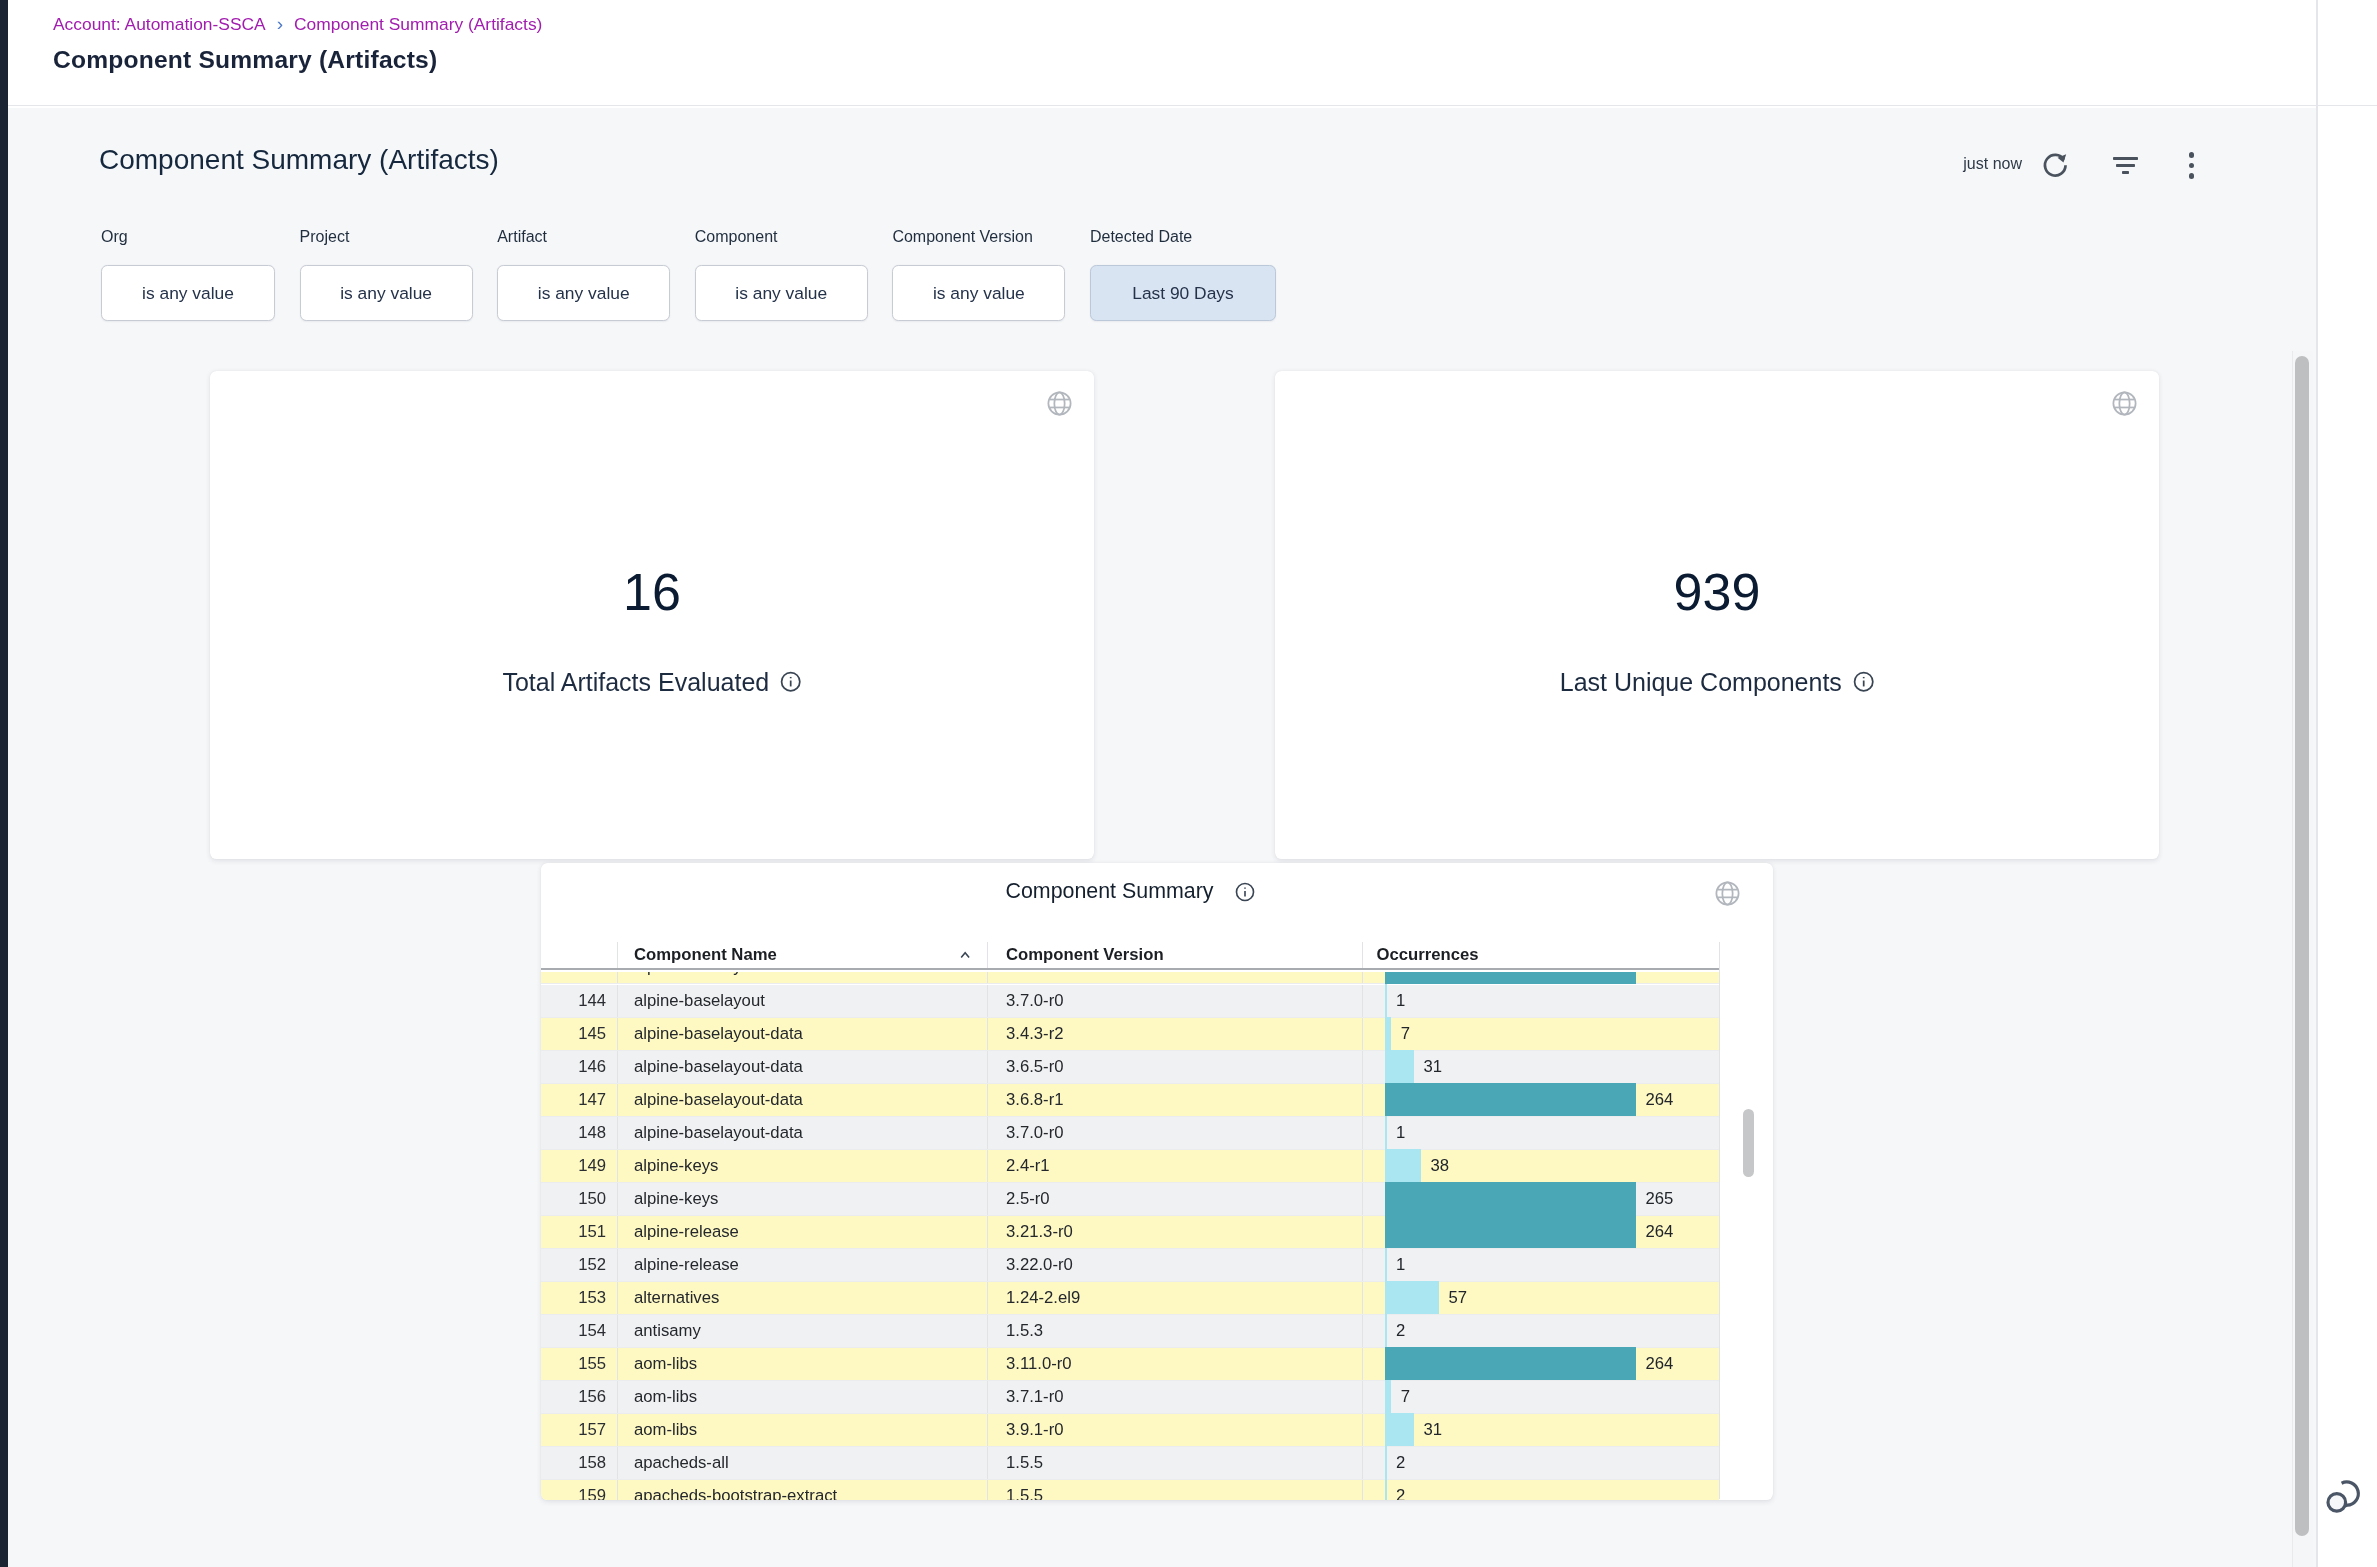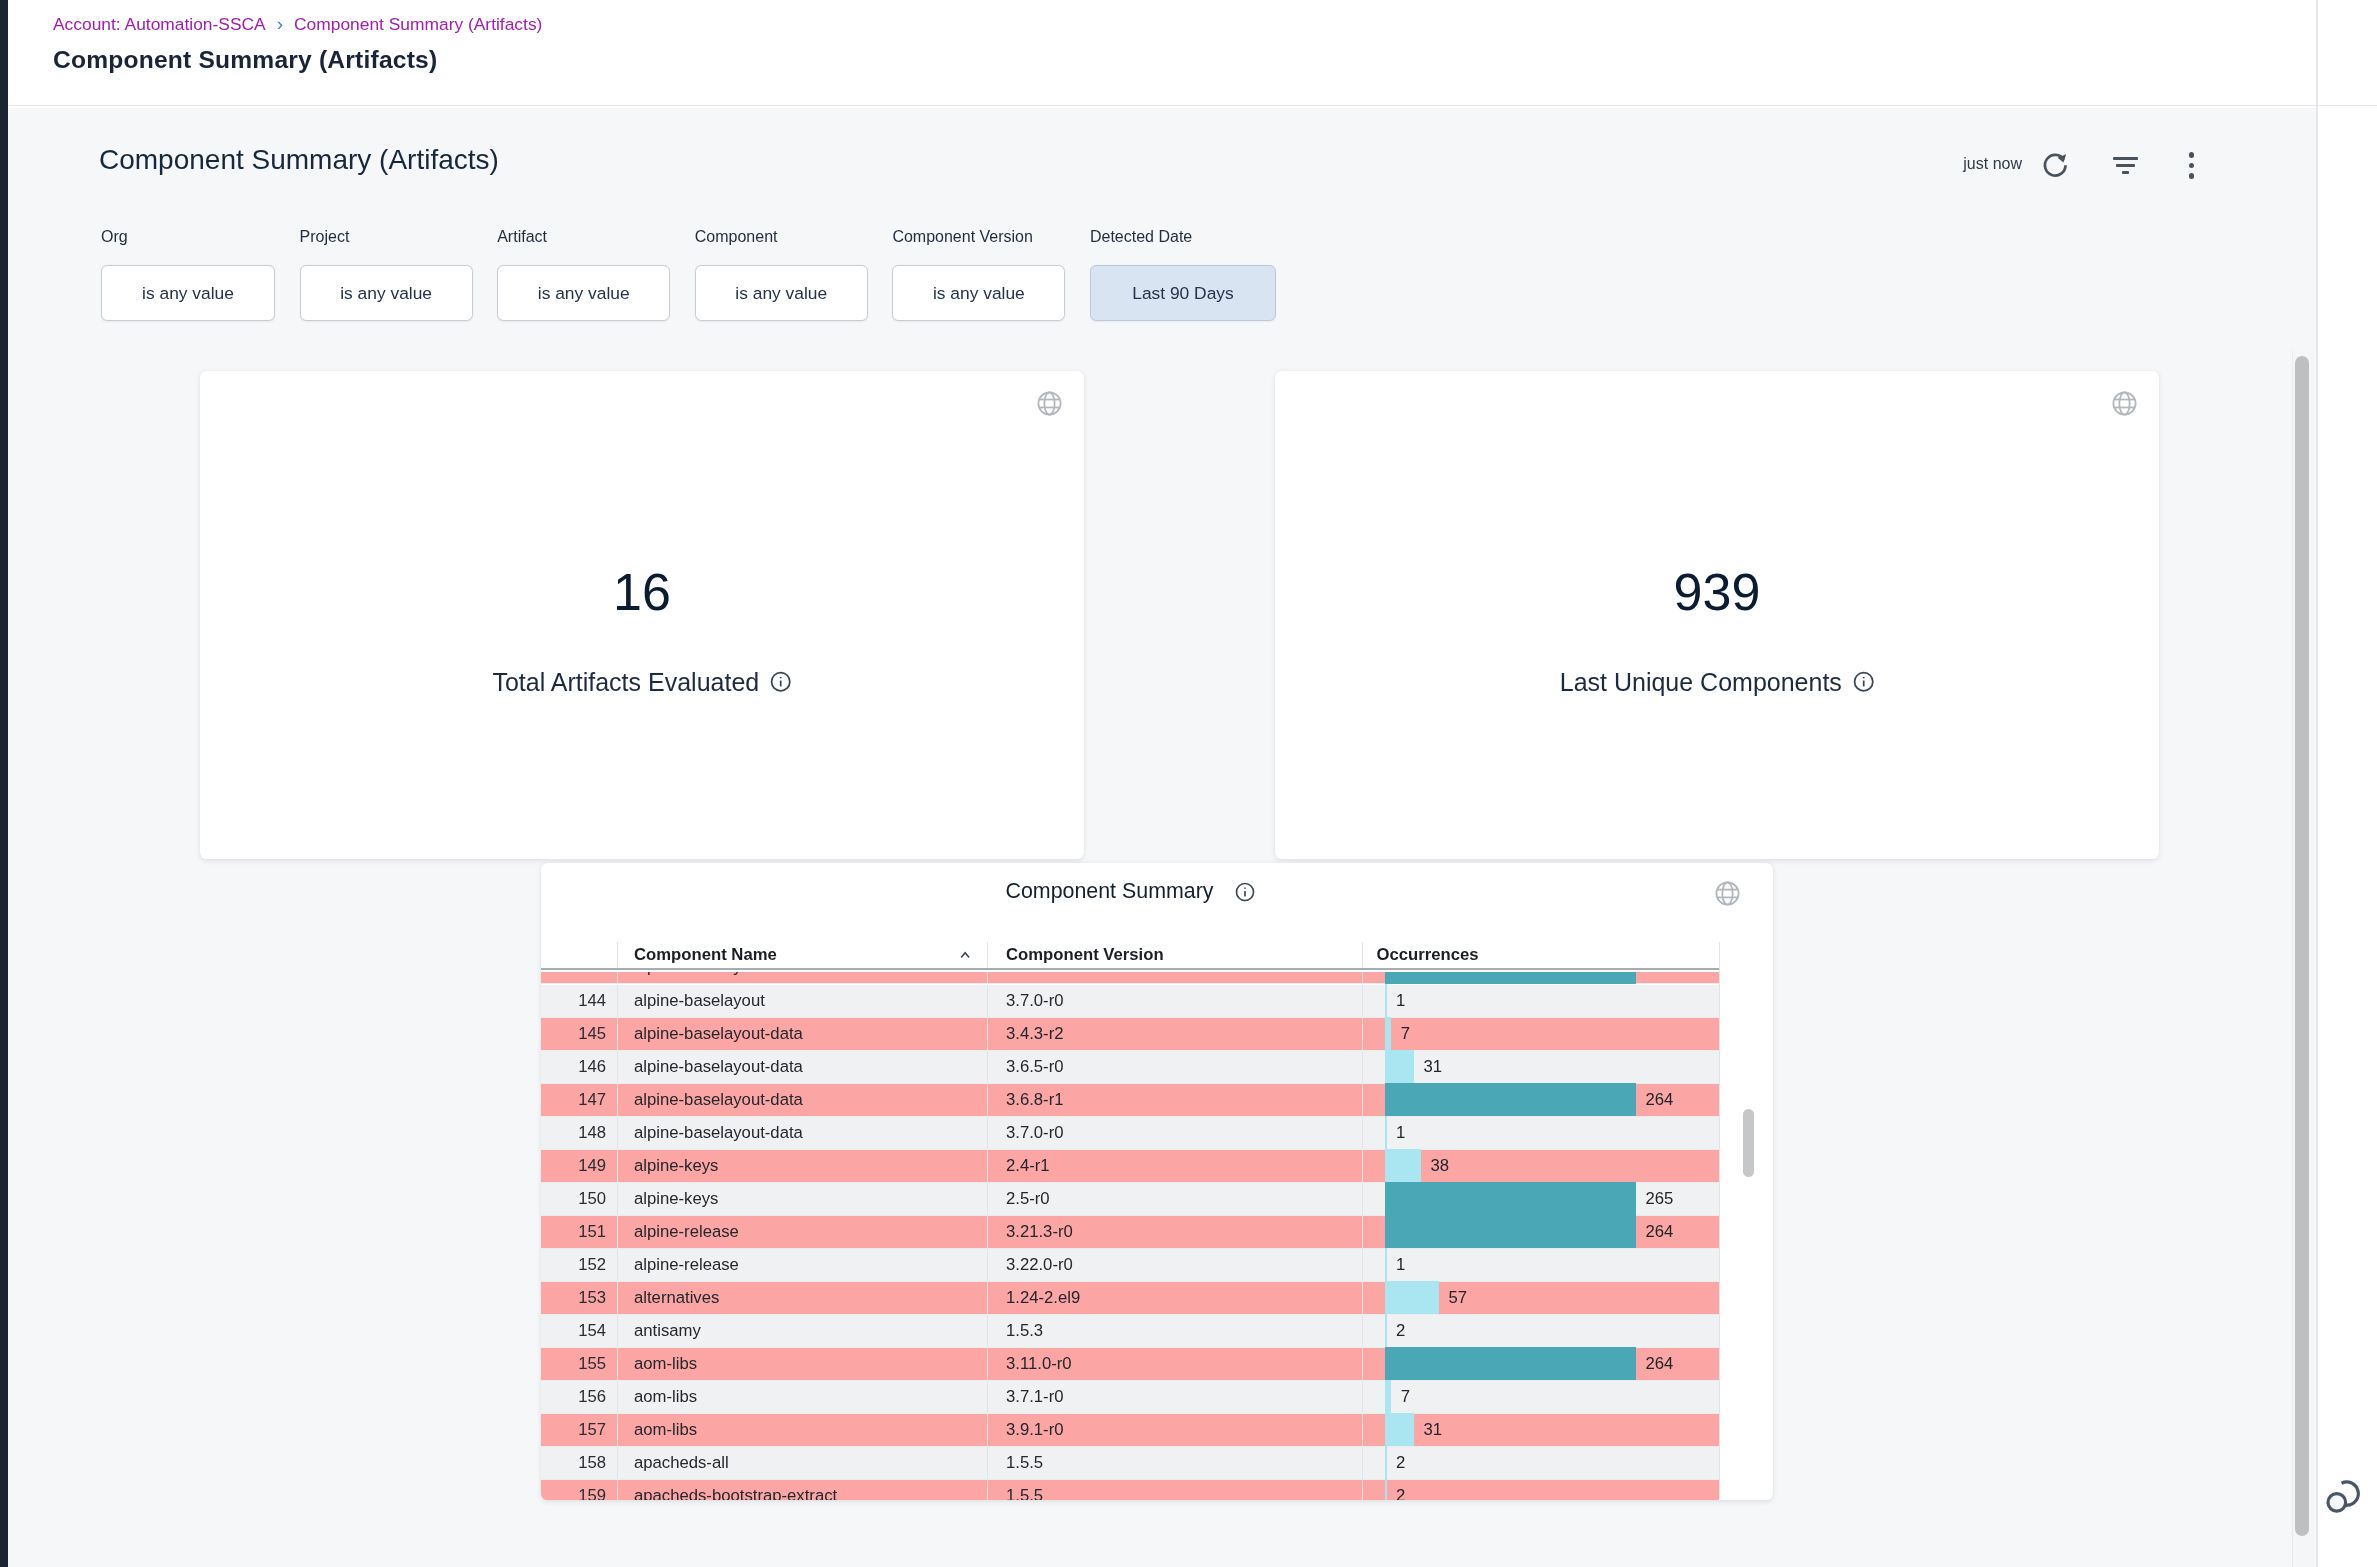--- a/index.html
+++ b/index.html
@@ -45,21 +45,21 @@
     height:56px; background:#ffffff; border:0.8px solid #c7cbd3; border-radius:6.3px;
     font-family:inherit; font-size:17.4px; color:#24324a; cursor:pointer;
     display:flex; align-items:center; justify-content:center;
     box-shadow:0 0.8px 1.6px rgba(40,41,61,.06);
   }
   .fbtn.active { background:#d9e4f2; border-color:#bac8da; }
 
   
   .card { position:absolute; background:#fff; border-radius:6.3px; box-shadow:0 1.6px 4.8px rgba(40,41,61,.10), 0 0 0.8px rgba(40,41,61,.12); }
   .stat-card { width:884px; height:488px; top:371px; }
-  .stat-card-1 { left:200px; }
+  .stat-card-1 { left:210px; }
   .stat-card-2 { left:1275px; }
   .tile-globe { position:absolute; right:20.6px; top:19px; cursor:pointer; }
   .stat-value { position:absolute; left:0; top:187px; width:100%; text-align:center; font-size:52px; line-height:68px; color:#0b1b31; font-weight:500; }
   .stat-label-row { position:absolute; left:0; top:299px; width:100%; display:flex; align-items:center; justify-content:center; gap:11px; }
   .stat-label { font-size:25px; color:#1d2b40; line-height:24px; }
 
   
   .table-card { left:541px; top:863px; width:1232px; height:637px; overflow:hidden; }
   .table-title-row { position:absolute; left:0; top:16px; width:1178px; display:flex; align-items:center; justify-content:center; gap:21px; }
   .table-title { font-size:21.4px; color:#15202e; }
@@ -69,21 +69,21 @@
   .th { display:flex; align-items:center; font-size:16.7px; font-weight:bold; color:#1b1e23; }
   .th-idx { width:76px; }
   .th-name { width:370px; border-left:0.8px solid #e2e3e5; padding-left:16px; justify-content:space-between; padding-right:14.3px; }
   .th-ver { width:375px; border-left:0.8px solid #e2e3e5; padding-left:18px; }
   .th-occ { width:357px; border-left:0.8px solid #e2e3e5; padding-left:13.5px; }
   .col-end-line { position:absolute; left:1178px; top:79px; width:0.8px; height:557px; background:#e2e3e5; }
 
   .tbody { position:absolute; left:0; top:109px; width:1178px; }
   .clipwrap { height:12.7px; overflow:hidden; }
   .clipwrap .trow { margin-top:-20.6px; }
-  .trow { display:flex; height:33px; background:#fca5a5; border-bottom:0.8px solid #ebecee; }
+  .trow { display:flex; height:33px; background:#fef9c3; border-bottom:0.8px solid #ebecee; }
   .trow.alt { background:#f0f1f2; }
   .c { display:flex; align-items:center; font-size:16.7px; color:#24272c; }
   .c.idx { width:76px; justify-content:flex-end; padding-right:11px; color:#2a2d31; }
   .c.name { width:370px; border-left:0.8px solid #e2e3e5; padding-left:16px; }
   .c.ver  { width:375px; border-left:0.8px solid #e2e3e5; padding-left:18px; }
   .c.occ  { width:357px; border-left:0.8px solid #e2e3e5; padding-left:0; }
   .bar { height:33px; margin-left:22px; flex:none; }
   .bval { margin-left:9.5px; font-size:16.7px; color:#22262b; }
 
   

